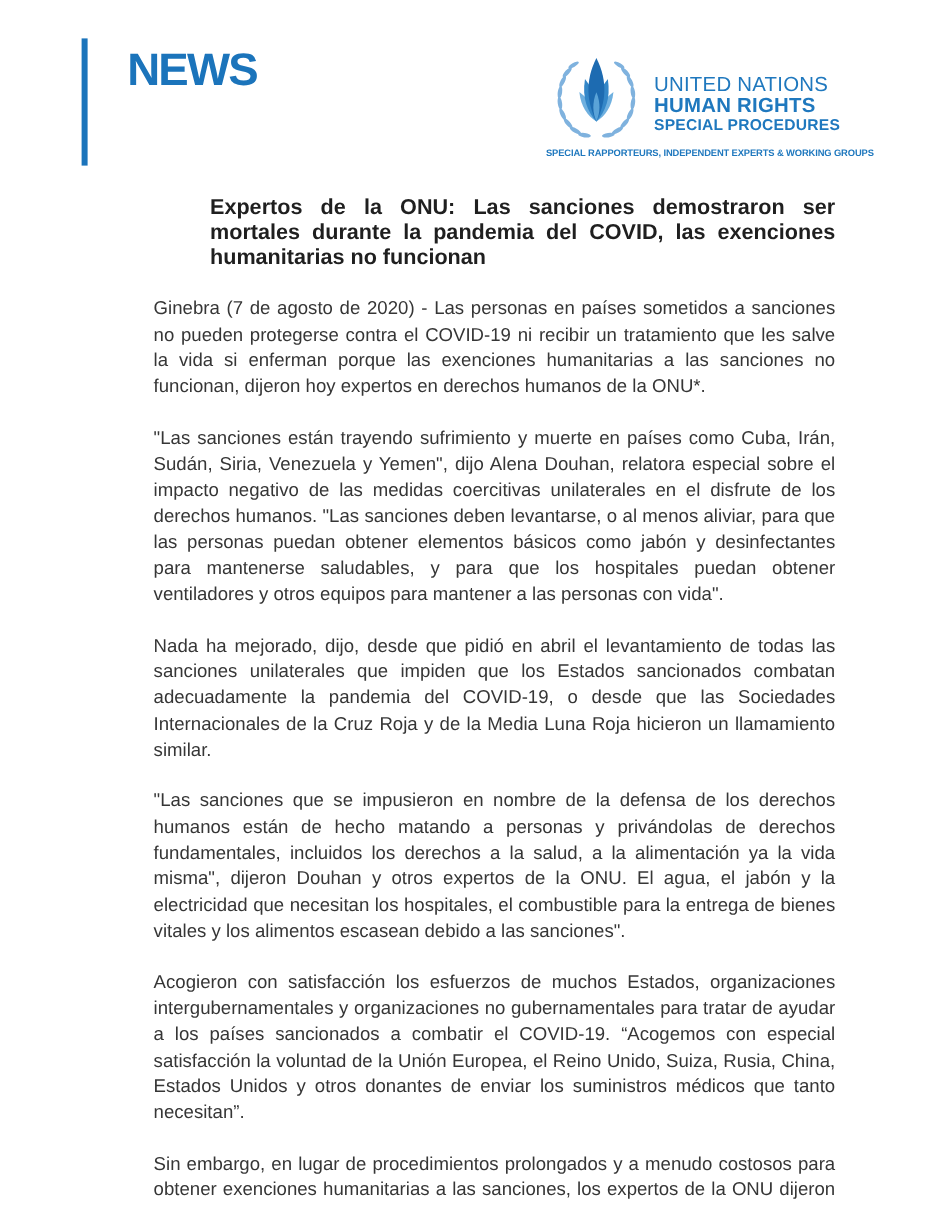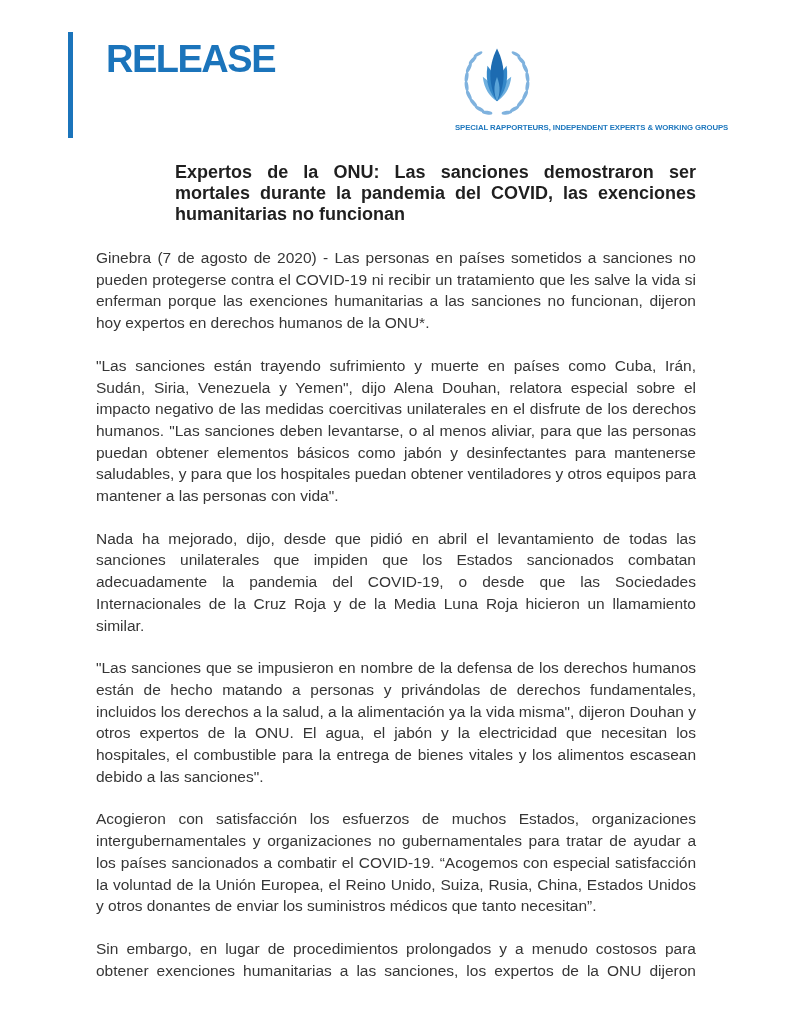--- a/index.html
+++ b/index.html
@@ -65,31 +65,32 @@
     margin-bottom: 22px;
     color: #1f1f1f;
     font-size: 18px;
     font-weight: bold;
     line-height: 21px;
     text-align: justify;
   }
   .doc p {
     margin-bottom: 21px;
     text-align: justify;
+    margin-left: 32px;
   }
   .doc p.continued { text-align-last: justify; }
 </style>
 </head>
 <body>
 
 <div class="page">
 
   <div class="accent-bar"></div>
   <div class="masthead-title">
-    <div>RELEASE</div>
+    <div>NEWS</div>
   </div>
 
   <div class="logo">
     <div class="logo-top">
       <svg class="emblem" viewBox="0 0 100 100" aria-hidden="true">
 
         <g fill="#7fb2de">
           <ellipse cx="37" cy="93" rx="7" ry="2.4" transform="rotate(8 37 93)"></ellipse>
           <ellipse cx="27" cy="88" rx="7" ry="2.4" transform="rotate(30 27 88)"></ellipse>
           <ellipse cx="19" cy="80" rx="7" ry="2.4" transform="rotate(50 19 80)"></ellipse>
@@ -115,20 +116,25 @@
 
         <g transform="translate(50,78)">
           <path d="M0,0 C-6,-12 -8,-26 0,-44 C8,-26 6,-12 0,0 Z" fill="#6fb0df" transform="rotate(-30) scale(0.85)"></path>
           <path d="M0,0 C-6,-12 -8,-26 0,-44 C8,-26 6,-12 0,0 Z" fill="#6fb0df" transform="rotate(30) scale(0.85)"></path>
           <path d="M0,0 C-6,-12 -8,-26 0,-44 C8,-26 6,-12 0,0 Z" fill="#3487c8" transform="rotate(-15) scale(1.1)"></path>
           <path d="M0,0 C-6,-12 -8,-26 0,-44 C8,-26 6,-12 0,0 Z" fill="#3487c8" transform="rotate(15) scale(1.1)"></path>
           <path d="M0,0 C-7,-14 -9,-30 0,-48 C9,-30 7,-14 0,0 Z" fill="#1d6bb1" transform="scale(1.45)"></path>
           <path d="M0,0 C-4,-9 -5,-20 0,-32 C5,-20 4,-9 0,0 Z" fill="#5aa3d8" transform="scale(1.0)"></path>
         </g>
       </svg>
+      <div class="logo-text">
+        <div class="l1">UNITED NATIONS</div>
+        <div class="l2">HUMAN RIGHTS</div>
+        <div class="l3">SPECIAL PROCEDURES</div>
+      </div>
     </div>
     <div class="tagline">SPECIAL RAPPORTEURS, INDEPENDENT EXPERTS &amp; WORKING GROUPS</div>
   </div>
 
   <main class="doc">
     <h1 class="doc-title">Expertos de la ONU: Las sanciones demostraron ser mortales durante la pandemia del COVID, las exenciones humanitarias no funcionan</h1>
     <p>Ginebra (7 de agosto de 2020) - Las personas en países sometidos a sanciones no pueden protegerse contra el COVID-19 ni recibir un tratamiento que les salve la vida si enferman porque las exenciones humanitarias a las sanciones no funcionan, dijeron hoy expertos en derechos humanos de la ONU*.</p>
     <p>"Las sanciones están trayendo sufrimiento y muerte en países como Cuba, Irán, Sudán, Siria, Venezuela y Yemen", dijo Alena Douhan, relatora especial sobre el impacto negativo de las medidas coercitivas unilaterales en el disfrute de los derechos humanos. "Las sanciones deben levantarse, o al menos aliviar, para que las personas puedan obtener elementos básicos como jabón y desinfectantes para mantenerse saludables, y para que los hospitales puedan obtener ventiladores y otros equipos para mantener a las personas con vida".</p>
     <p>Nada ha mejorado, dijo, desde que pidió en abril el levantamiento de todas las sanciones unilaterales que impiden que los Estados sancionados combatan adecuadamente la pandemia del COVID-19, o desde que las Sociedades Internacionales de la Cruz Roja y de la Media Luna Roja hicieron un llamamiento similar.</p>
     <p>"Las sanciones que se impusieron en nombre de la defensa de los derechos humanos están de hecho matando a personas y privándolas de derechos fundamentales, incluidos los derechos a la salud, a la alimentación ya la vida misma", dijeron Douhan y otros expertos de la ONU. El agua, el jabón y la electricidad que necesitan los hospitales, el combustible para la entrega de bienes vitales y los alimentos escasean debido a las sanciones".</p>

